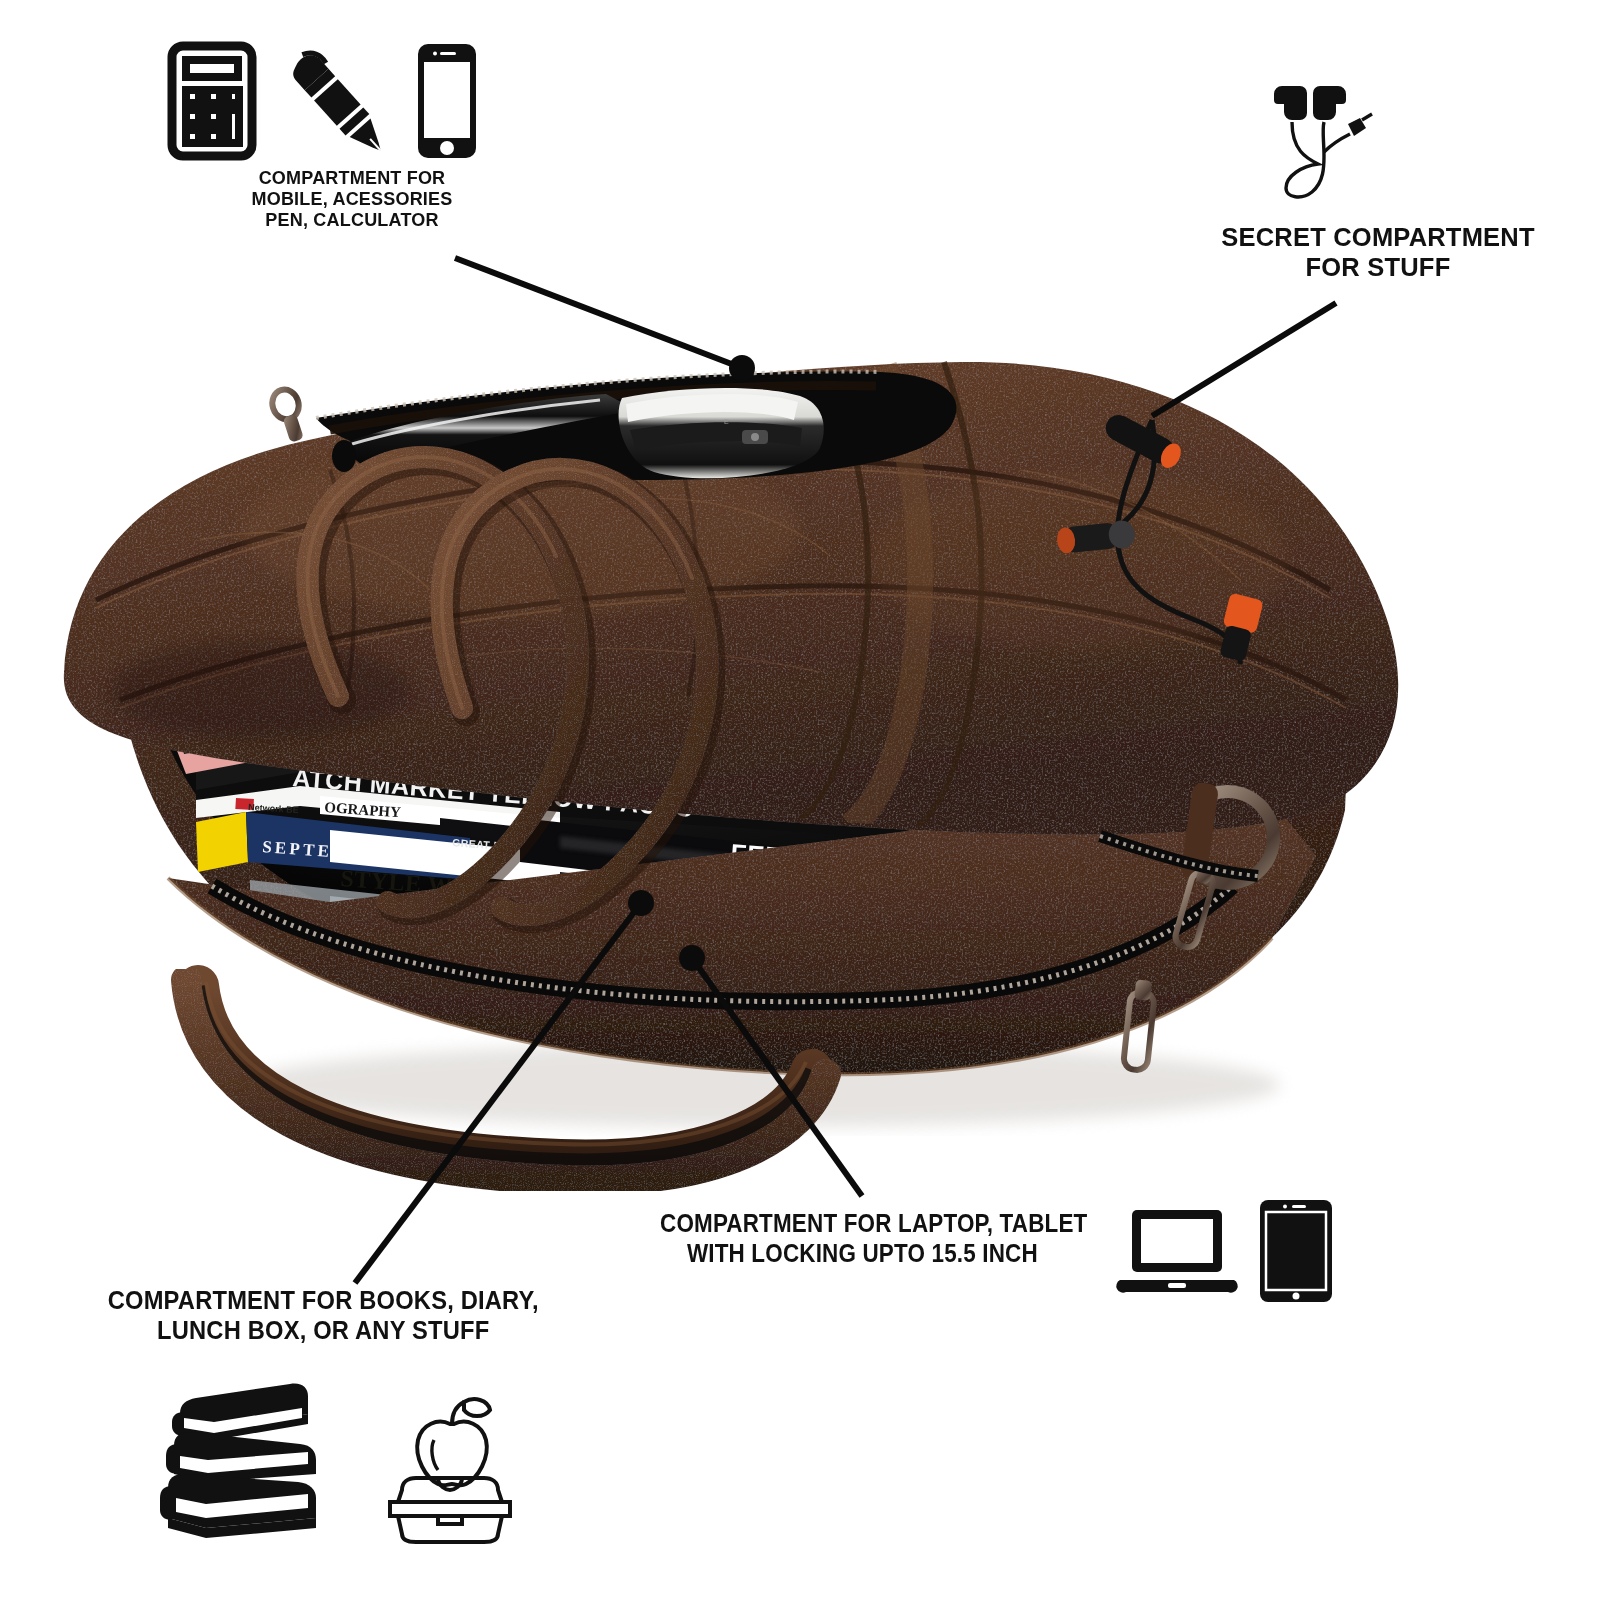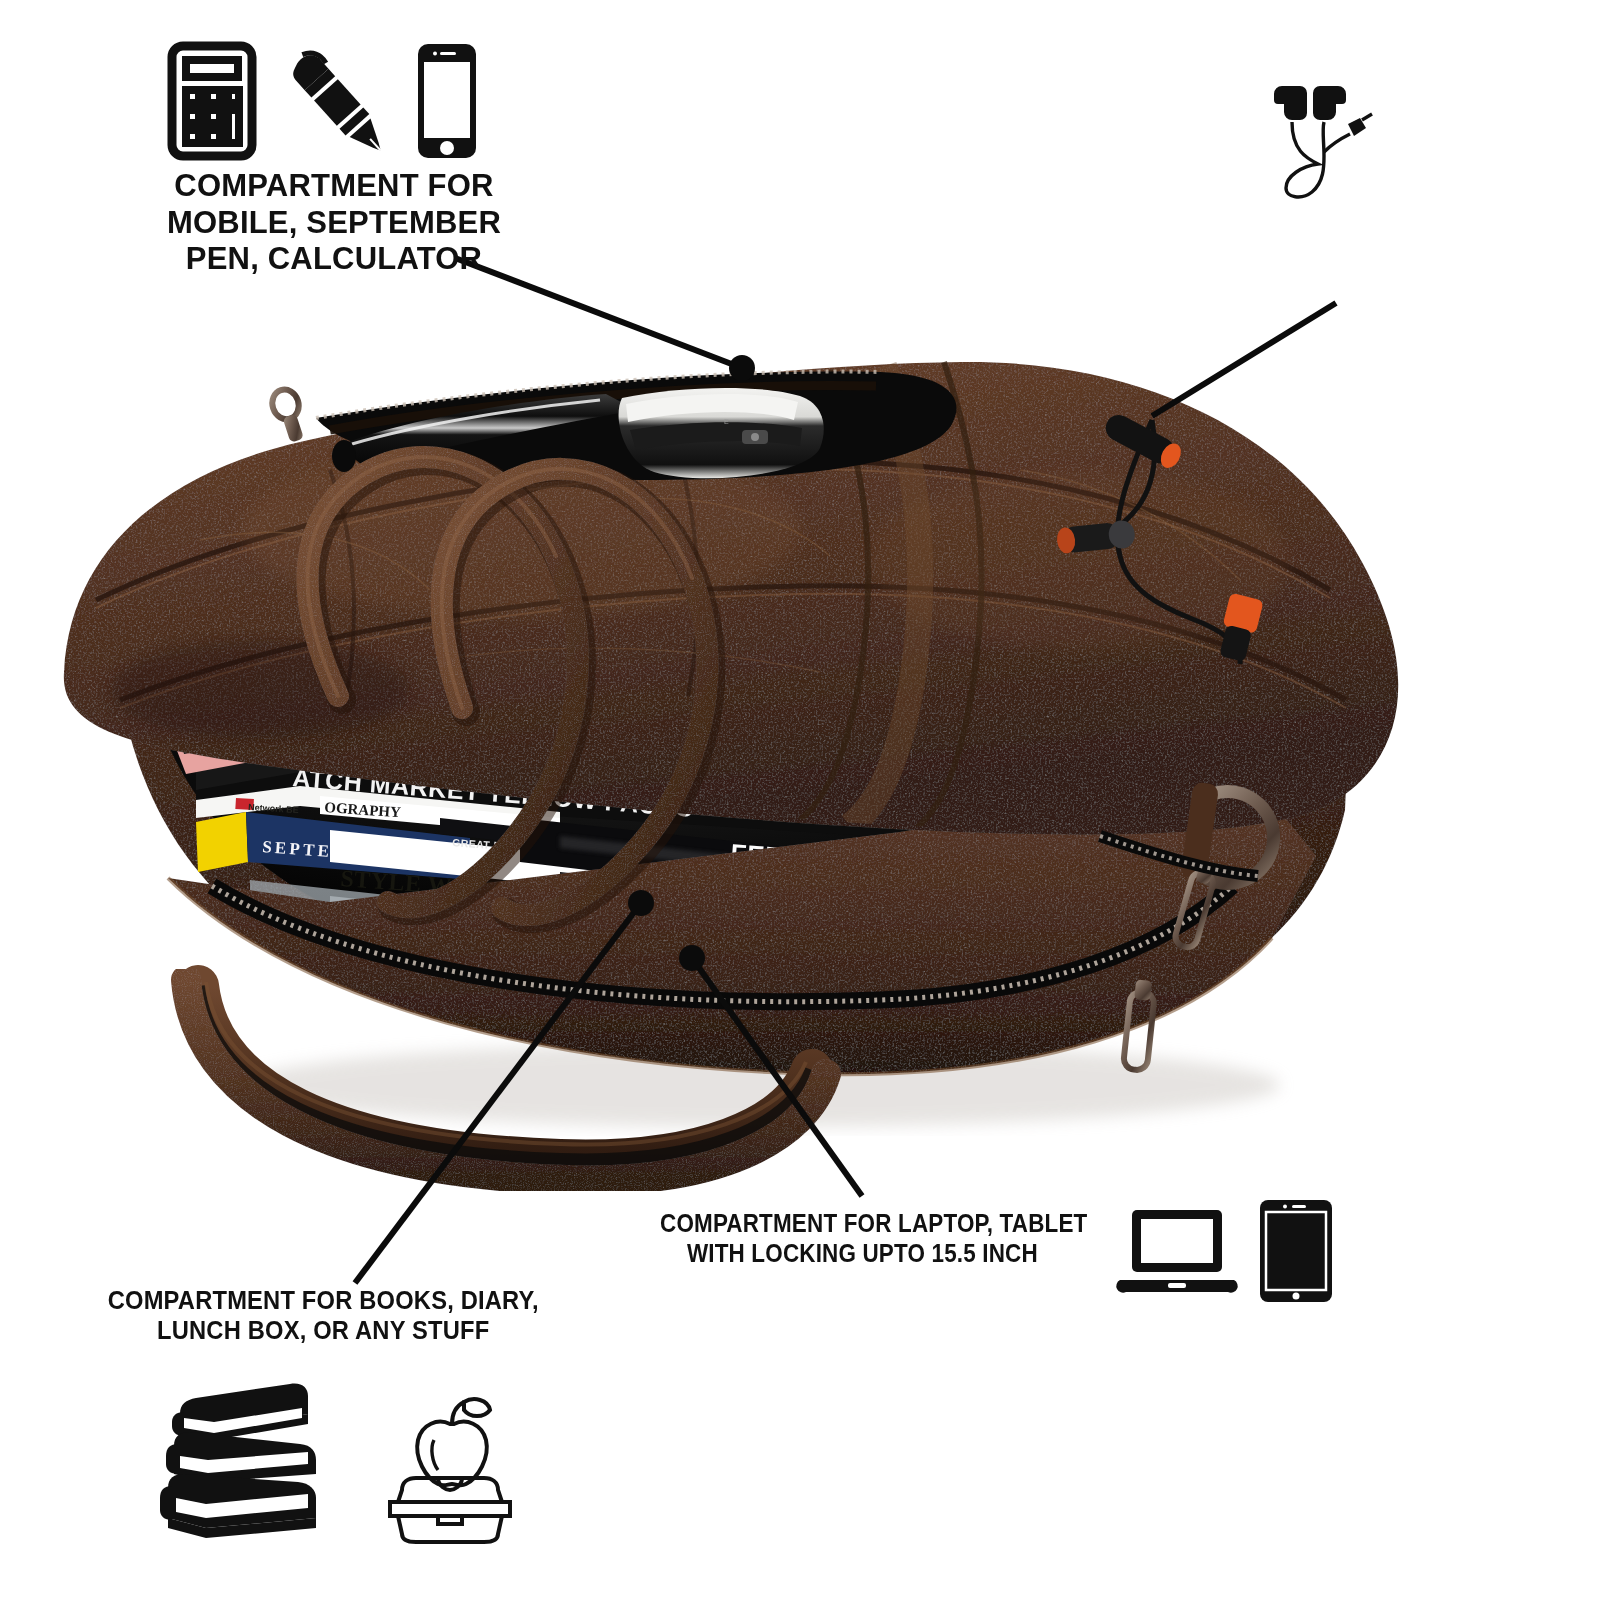--- a/index.html
+++ b/index.html
@@ -4,21 +4,21 @@
 <style>
   html,body{margin:0;padding:0;background:#ffffff;}
   body{width:1600px;height:1599px;position:relative;overflow:hidden;
        font-family:"Liberation Sans",sans-serif;background:#fff;}
   #stage{position:absolute;inset:0;width:1600px;height:1599px;}
 
   .label{position:absolute;color:#111;font-weight:700;text-align:center;
          letter-spacing:.2px;line-height:1.18;}
   .label .ln{display:block;white-space:nowrap;}
 
-  #lbl-mobile{left:134px;top:168px;width:400px;font-size:31px;}
+  #lbl-mobile{left:152px;top:168px;width:400px;font-size:18px;}
   #lbl-secret{left:1188px;top:222px;width:380px;font-size:25.5px;}
   #lbl-laptop{left:660px;top:1208px;width:460px;font-size:25.5px;
               transform:scaleX(.88);transform-origin:left top;}
   #lbl-books{left:100px;top:1285px;width:480px;font-size:25.5px;
              transform:scaleX(.93);transform-origin:left top;}
 
   .iconrow{position:absolute;display:flex;align-items:flex-end;}
   #icons-mobile{left:168px;top:42px;gap:34px;}
   #icons-secret{left:1262px;top:78px;}
   #icons-device{left:1118px;top:1198px;gap:22px;align-items:center;}
@@ -432,24 +432,28 @@
       <path d="M26 106 C26 98 32 94 40 94 L108 94 C116 94 122 98 122 106 L126 118 L22 118 Z" fill="none" stroke="#111" stroke-width="4"></path>
       <path d="M62 94 C62 102 70 106 74 106 C78 106 86 102 86 94" fill="none" stroke="#111" stroke-width="4"></path>
       <rect x="14" y="118" width="120" height="14" fill="none" stroke="#111" stroke-width="4"></rect>
       <path d="M22 132 L26 150 C26 156 32 158 40 158 L108 158 C116 158 122 156 122 150 L126 132 Z" fill="none" stroke="#111" stroke-width="4"></path>
       <path d="M62 132 L62 140 L86 140 L86 132" fill="none" stroke="#111" stroke-width="4"></path>
     </svg>
   </div>
 
   <div class="label" id="lbl-mobile">
     <span class="ln">COMPARTMENT FOR</span>
-    <span class="ln">MOBILE, SEPTEMBER</span>
+    <span class="ln">MOBILE, ACESSORIES</span>
     <span class="ln">PEN, CALCULATOR</span>
   </div>
 
+  <div class="label" id="lbl-secret">
+    <span class="ln">SECRET COMPARTMENT</span>
+    <span class="ln">FOR STUFF</span>
+  </div>
 
   <div class="label" id="lbl-laptop">
     <span class="ln">COMPARTMENT FOR LAPTOP, TABLET</span>
     <span class="ln">WITH LOCKING UPTO 15.5 INCH</span>
   </div>
 
   <div class="label" id="lbl-books">
     <span class="ln">COMPARTMENT FOR BOOKS, DIARY,</span>
     <span class="ln">LUNCH BOX, OR ANY STUFF</span>
   </div>

